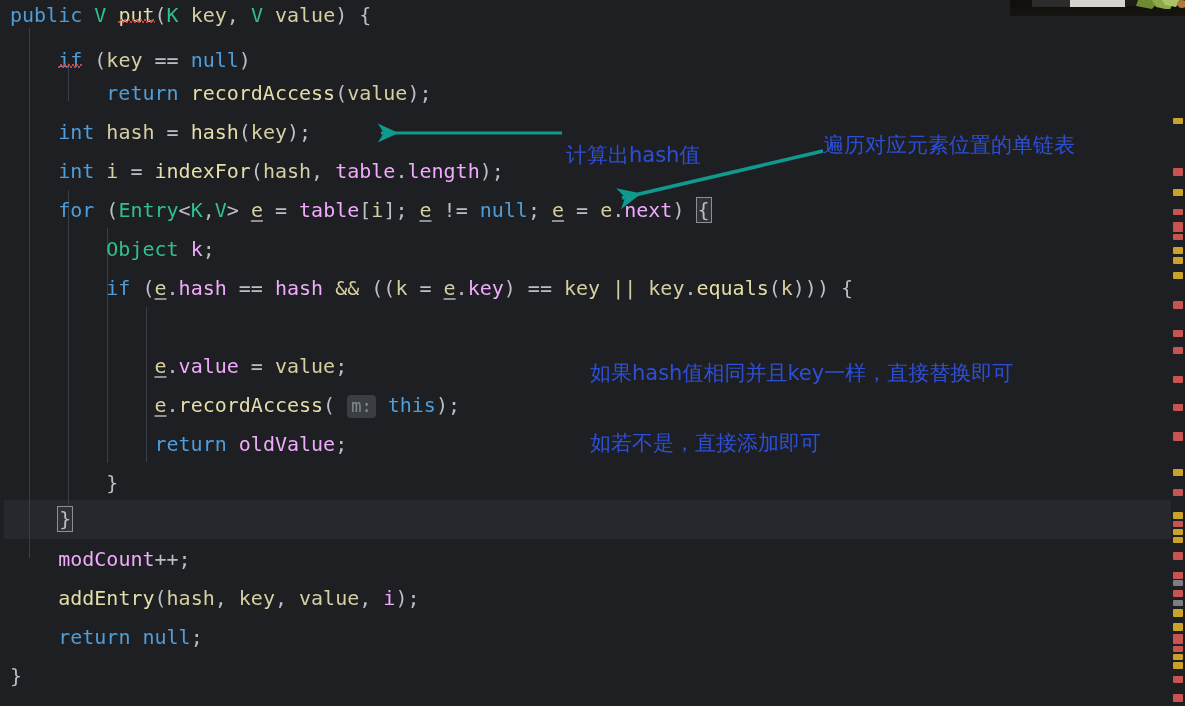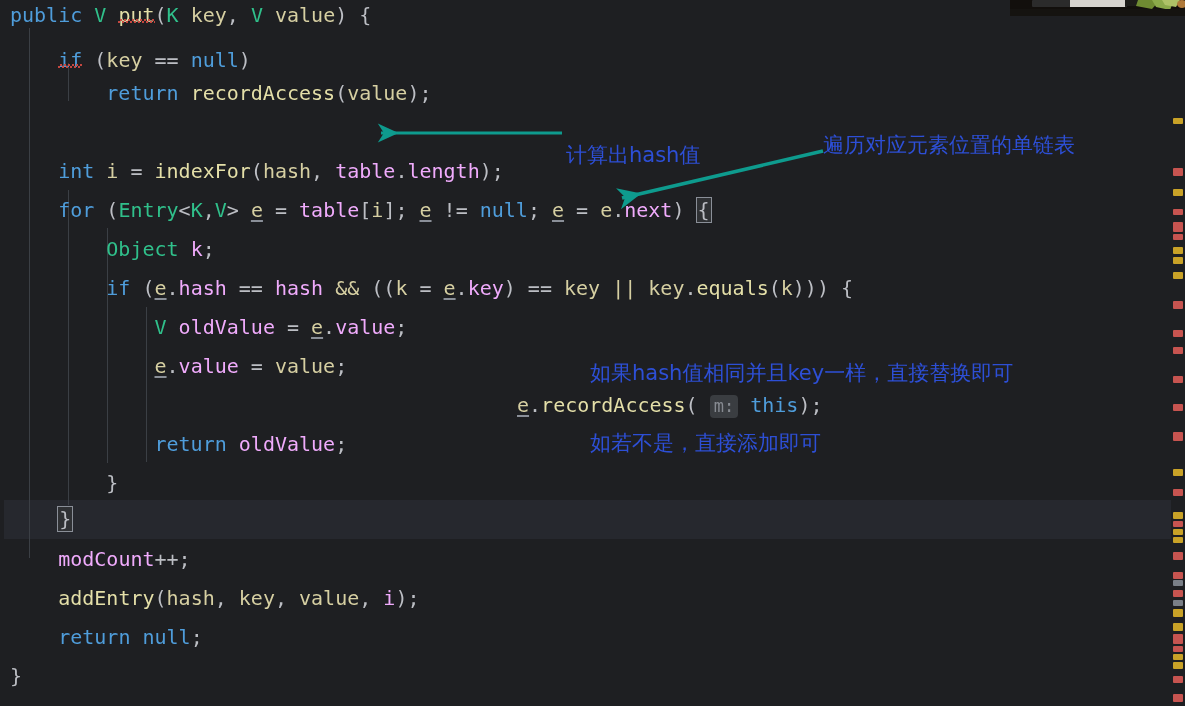--- a/index.html
+++ b/index.html
@@ -171,34 +171,34 @@
   <div id="left-edge"></div>
 
   <div id="code-layer">
 
     <div class="code-line" style="top:-4px;"><span class="code-text"><span class="kw">public</span><span class="pun"> </span><span class="typ">V</span><span class="pun"> </span><span class="fn squig">put</span><span class="pun">(</span><span class="typ">K</span><span class="pl"> key</span><span class="pun">,</span><span class="pl"> </span><span class="typ">V</span><span class="pl"> value</span><span class="pun">) {</span></span></div>
 
     <div class="code-line" style="top:41px;"><span class="code-text">    <span class="kw squig">if</span><span class="pun"> (</span><span class="pl">key</span><span class="pun"> == </span><span class="kw">null</span><span class="pun">)</span></span></div>
 
     <div class="code-line" style="top:74px;"><span class="code-text">        <span class="kw">return</span><span class="pun"> </span><span class="fn">recordAccess</span><span class="pun">(</span><span class="pl">value</span><span class="pun">);</span></span></div>
 
+    <div class="code-line" style="top:113px;"><span class="code-text">    <span class="kw">int</span><span class="pl"> hash</span><span class="pun"> = </span><span class="fn">hash</span><span class="pun">(</span><span class="pl">key</span><span class="pun">);</span></span></div>
 
     <div class="code-line" style="top:152px;"><span class="code-text">    <span class="kw">int</span><span class="pl"> i</span><span class="pun"> = </span><span class="fn">indexFor</span><span class="pun">(</span><span class="pl">hash</span><span class="pun">, </span><span class="fld">table</span><span class="pun">.</span><span class="fld">length</span><span class="pun">);</span></span></div>
 
     <div class="code-line" style="top:191px;"><span class="code-text">    <span class="kw">for</span><span class="pun"> (</span><span class="typ">Entry</span><span class="pun">&lt;</span><span class="typ">K</span><span class="pun">,</span><span class="typ">V</span><span class="pun">&gt; </span><span class="pl uline">e</span><span class="pun"> = </span><span class="fld">table</span><span class="pun">[</span><span class="pl">i</span><span class="pun">]; </span><span class="pl uline">e</span><span class="pun"> != </span><span class="kw">null</span><span class="pun">; </span><span class="pl uline">e</span><span class="pun"> = </span><span class="pl">e</span><span class="pun">.</span><span class="fld">next</span><span class="pun">) </span><span class="pun brace-box">{</span></span></div>
 
     <div class="code-line" style="top:230px;"><span class="code-text">        <span class="typ">Object</span><span class="pun"> </span><span class="fld">k</span><span class="pun">;</span></span></div>
 
     <div class="code-line" style="top:269px;"><span class="code-text">        <span class="kw">if</span><span class="pun"> (</span><span class="pl uline">e</span><span class="pun">.</span><span class="fld">hash</span><span class="pun"> == </span><span class="fld">hash</span><span class="pun"> </span><span class="pl">&amp;&amp;</span><span class="pun"> ((</span><span class="pl">k</span><span class="pun"> = </span><span class="pl uline">e</span><span class="pun">.</span><span class="fld">key</span><span class="pun">) == </span><span class="pl">key</span><span class="pun"> </span><span class="pl">||</span><span class="pun"> </span><span class="pl">key</span><span class="pun">.</span><span class="fn">equals</span><span class="pun">(</span><span class="pl">k</span><span class="pun">))) {</span></span></div>
 
-    <div class="code-line" style="top:308px;"><span class="code-text">            <span class="typ">V</span><span class="pun"> </span><span class="fld">oldValue</span><span class="pun"> = </span><span class="pl uline">e</span><span class="pun">.</span><span class="fld">value</span><span class="pun">;</span></span></div>
 
     <div class="code-line" style="top:347px;"><span class="code-text">            <span class="pl uline">e</span><span class="pun">.</span><span class="fld">value</span><span class="pun"> = </span><span class="pl">value</span><span class="pun">;</span></span></div>
 
-    <div class="code-line" style="top:386px;text-align:center;"><span class="code-text">            <span class="pl uline">e</span><span class="pun">.</span><span class="fn">recordAccess</span><span class="pun">(</span> <span class="hint">m:</span><span class="kw"> this</span><span class="pun">);</span></span></div>
+    <div class="code-line" style="top:386px;"><span class="code-text">            <span class="pl uline">e</span><span class="pun">.</span><span class="fn">recordAccess</span><span class="pun">(</span> <span class="hint">m:</span><span class="kw"> this</span><span class="pun">);</span></span></div>
 
     <div class="code-line" style="top:425px;"><span class="code-text">            <span class="kw">return</span><span class="pun"> </span><span class="fld">oldValue</span><span class="pun">;</span></span></div>
 
     <div class="code-line" style="top:464px;"><span class="code-text">        <span class="pun">}</span></span></div>
 
     <div class="code-line" style="top:500px;"><span class="code-text">    <span class="pun brace-box">}</span></span></div>
 
     <div class="code-line" style="top:540px;"><span class="code-text">    <span class="fld">modCount</span><span class="pun">++;</span></span></div>
 
     <div class="code-line" style="top:579px;"><span class="code-text">    <span class="fn">addEntry</span><span class="pun">(</span><span class="pl">hash</span><span class="pun">, </span><span class="pl">key</span><span class="pun">, </span><span class="pl">value</span><span class="pun">, </span><span class="fld">i</span><span class="pun">);</span></span></div>

